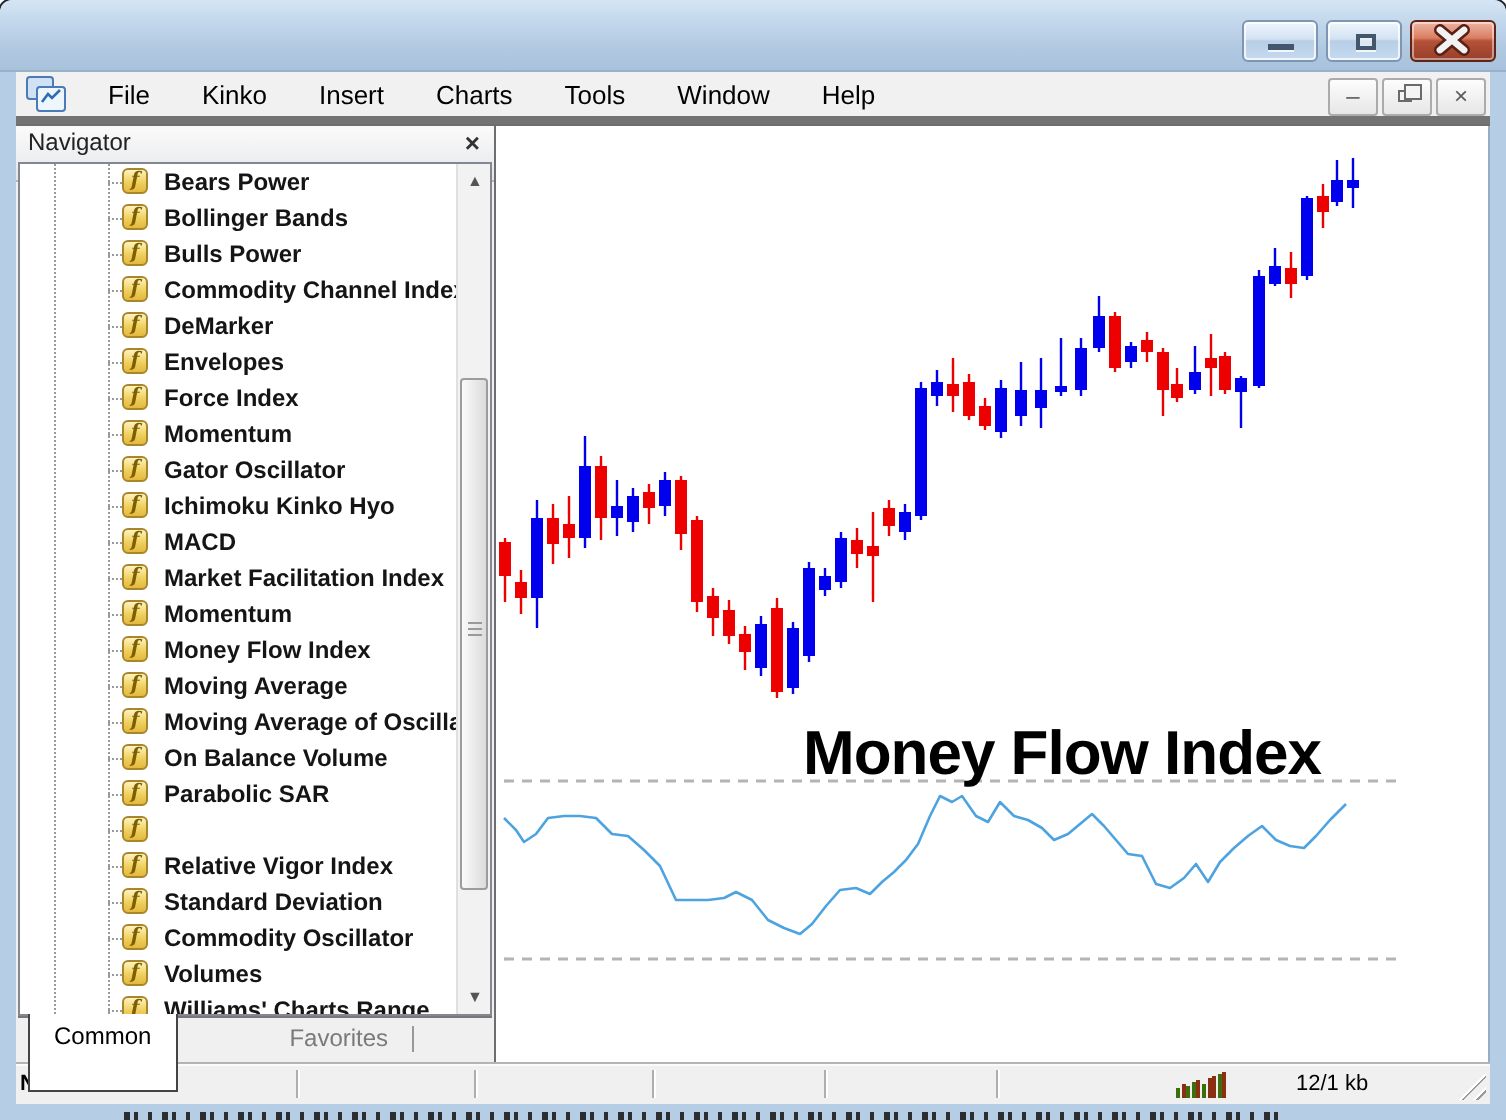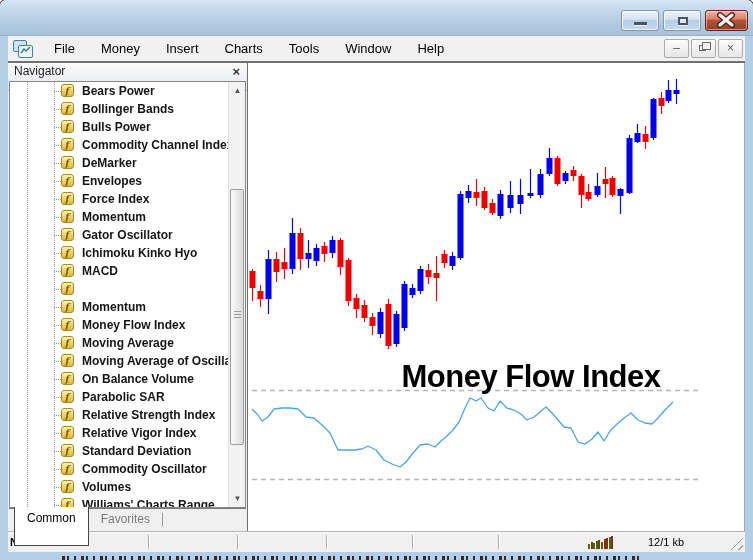--- a/index.html
+++ b/index.html
@@ -14,21 +14,21 @@
   .capbtn{width:38px;height:21px;border:1px solid #7d96b3;border-radius:3px;position:relative;
     background:linear-gradient(180deg,#eef5fc 0%,#d3e2f2 45%,#b7cee6 50%,#c6daf0 100%);
     box-shadow:inset 0 0 0 1px rgba(255,255,255,.75);}
   .capbtn.close{width:43px;border-color:#5f2418;
     background:linear-gradient(180deg,#edb5a4 0%,#d97f62 42%,#b55138 50%,#963f2b 100%);
     box-shadow:inset 0 0 0 1px rgba(255,255,255,.45);}
   .glyph-min{position:absolute;left:12px;bottom:5px;width:13px;height:3px;background:#44566b;box-shadow:0 1px 0 rgba(255,255,255,.8);}
   .glyph-max{position:absolute;left:14px;top:6px;width:10px;height:8px;border:2px solid #44566b;background:rgba(255,255,255,.5);box-shadow:0 1px 0 rgba(255,255,255,.8);}
   
   .menubar{position:absolute;left:8px;top:36px;width:737px;height:26px;background:#f1f1f1;
-    display:flex;align-items:center;border-bottom:1px solid #737373;}
+    display:flex;align-items:center;border-bottom:4px solid #737373;}
   .appicon{width:20px;height:18px;margin:0 8px 0 5px;flex:0 0 auto;}
   .menu-item{padding:4px 13px;font-size:13px;color:#000;cursor:default;}
   .mdibtns{position:absolute;right:2px;top:3px;display:flex;gap:2px;}
   .mdibtn{width:25px;height:19px;background:linear-gradient(180deg,#fdfdfd,#e6e6e6);
     border:1px solid #ababab;border-radius:2px;color:#5a5a5a;font-size:12px;line-height:17px;
     text-align:center;position:relative;}
   .glyph-restore{position:absolute;left:7px;top:5px;width:7px;height:6px;border:1px solid #6a6a6a;background:#f4f4f4;}
   .glyph-restore::after{content:"";position:absolute;left:2px;top:-4px;width:7px;height:6px;border:1px solid #6a6a6a;background:#f4f4f4;}
   
   .main{position:absolute;left:8px;top:62px;width:737px;height:469px;background:#f0f0f0;border-top:1px solid #6e6e6e;}
@@ -52,21 +52,21 @@
   .nav-scroll{position:absolute;right:0;top:0;bottom:0;width:17px;background:#f2f2f2;border-left:1px solid #e0e0e0;}
   .sbtn{position:absolute;left:0;width:17px;height:17px;color:#555;font-size:8px;text-align:center;line-height:17px;background:#f2f2f2;}
   .sbtn.up{top:0;} .sbtn.down{bottom:0;}
   .sthumb{position:absolute;left:1px;width:14px;top:107px;height:256px;border:1px solid #9c9c9c;border-radius:2px;
     background:linear-gradient(90deg,#fafafa,#dcdcdc);}
   .sthumb::after{content:"";position:absolute;left:3px;top:121px;width:7px;height:8px;
     background:repeating-linear-gradient(180deg,#9a9a9a 0 1px,transparent 1px 3px);}
   
   .nav-tabs{position:absolute;left:1px;top:445px;width:237px;height:38px;background:#f0f0f0;
     border-top:1px solid #777;display:flex;align-items:stretch;font-size:12px;}
-  .tab{padding:3px 12px 0 12px;color:#7a7a7a;position:relative;}
+  .tab{padding:3px 12px 0 12px;color:#7a7a7a;position:relative;margin-left:44px;}
   .tab.active{margin-left:5px;margin-top:-2px;background:#fff;border:1px solid #444;border-top:none;
     color:#000;padding-top:4px;z-index:2;}
   .tab-divider{width:0;border-left:1px solid #999;height:13px;margin-top:4px;}
   
   .chart{position:absolute;left:240px;top:0;width:497px;height:469px;background:#fff;border-right:1px solid #97adc5;}
   .chart svg{display:block;}
   
   .statusbar{position:absolute;left:8px;top:531px;width:737px;height:21px;background:#f0f0f0;
     border-top:1px solid #b4b4b4;box-shadow:inset 0 1px 0 #fbfbfb;font-size:11px;color:#000;}
   .status-clip{position:absolute;left:2px;top:4px;width:6px;height:13px;overflow:hidden;font-size:11px;font-weight:bold;}
@@ -105,21 +105,21 @@
   </div>
 
   <div class="menubar">
     <svg class="appicon" viewBox="0 0 20 18">
       <rect x="0.5" y="0.5" width="13" height="11" rx="1.5" fill="#cfe2f4" stroke="#4a7ab8"></rect>
       <rect x="5.5" y="5.5" width="14" height="12" rx="1.5" fill="#eef6fd" stroke="#4a7ab8"></rect>
       <path d="M8 13 L11 9 L13 11 L17 7" stroke="#2e6db4" stroke-width="1.3" fill="none"></path>
     </svg>
     <div class="menu-items" style="display:flex;">
         <span class="menu-item">File</span>
-        <span class="menu-item">Money</span>
+        <span class="menu-item">Kinko</span>
         <span class="menu-item">Insert</span>
         <span class="menu-item">Charts</span>
         <span class="menu-item">Tools</span>
         <span class="menu-item">Window</span>
         <span class="menu-item">Help</span>
       </div>
     <div class="mdibtns">
       <div class="mdibtn">–</div>
       <div class="mdibtn">
           <span class="glyph-restore"></span>
@@ -178,20 +178,21 @@
             <div class="nav-row">
               <span class="f-icon">f</span>
               <span>Ichimoku Kinko Hyo</span>
             </div>
             <div class="nav-row">
               <span class="f-icon">f</span>
               <span>MACD</span>
             </div>
             <div class="nav-row">
               <span class="f-icon">f</span>
+              <span>Market Facilitation Index</span>
             </div>
             <div class="nav-row">
               <span class="f-icon">f</span>
               <span>Momentum</span>
             </div>
             <div class="nav-row">
               <span class="f-icon">f</span>
               <span>Money Flow Index</span>
             </div>
             <div class="nav-row">
@@ -205,21 +206,20 @@
             <div class="nav-row">
               <span class="f-icon">f</span>
               <span>On Balance Volume</span>
             </div>
             <div class="nav-row">
               <span class="f-icon">f</span>
               <span>Parabolic SAR</span>
             </div>
             <div class="nav-row">
               <span class="f-icon">f</span>
-              <span>Relative Strength Index</span>
             </div>
             <div class="nav-row">
               <span class="f-icon">f</span>
               <span>Relative Vigor Index</span>
             </div>
             <div class="nav-row">
               <span class="f-icon">f</span>
               <span>Standard Deviation</span>
             </div>
             <div class="nav-row">

